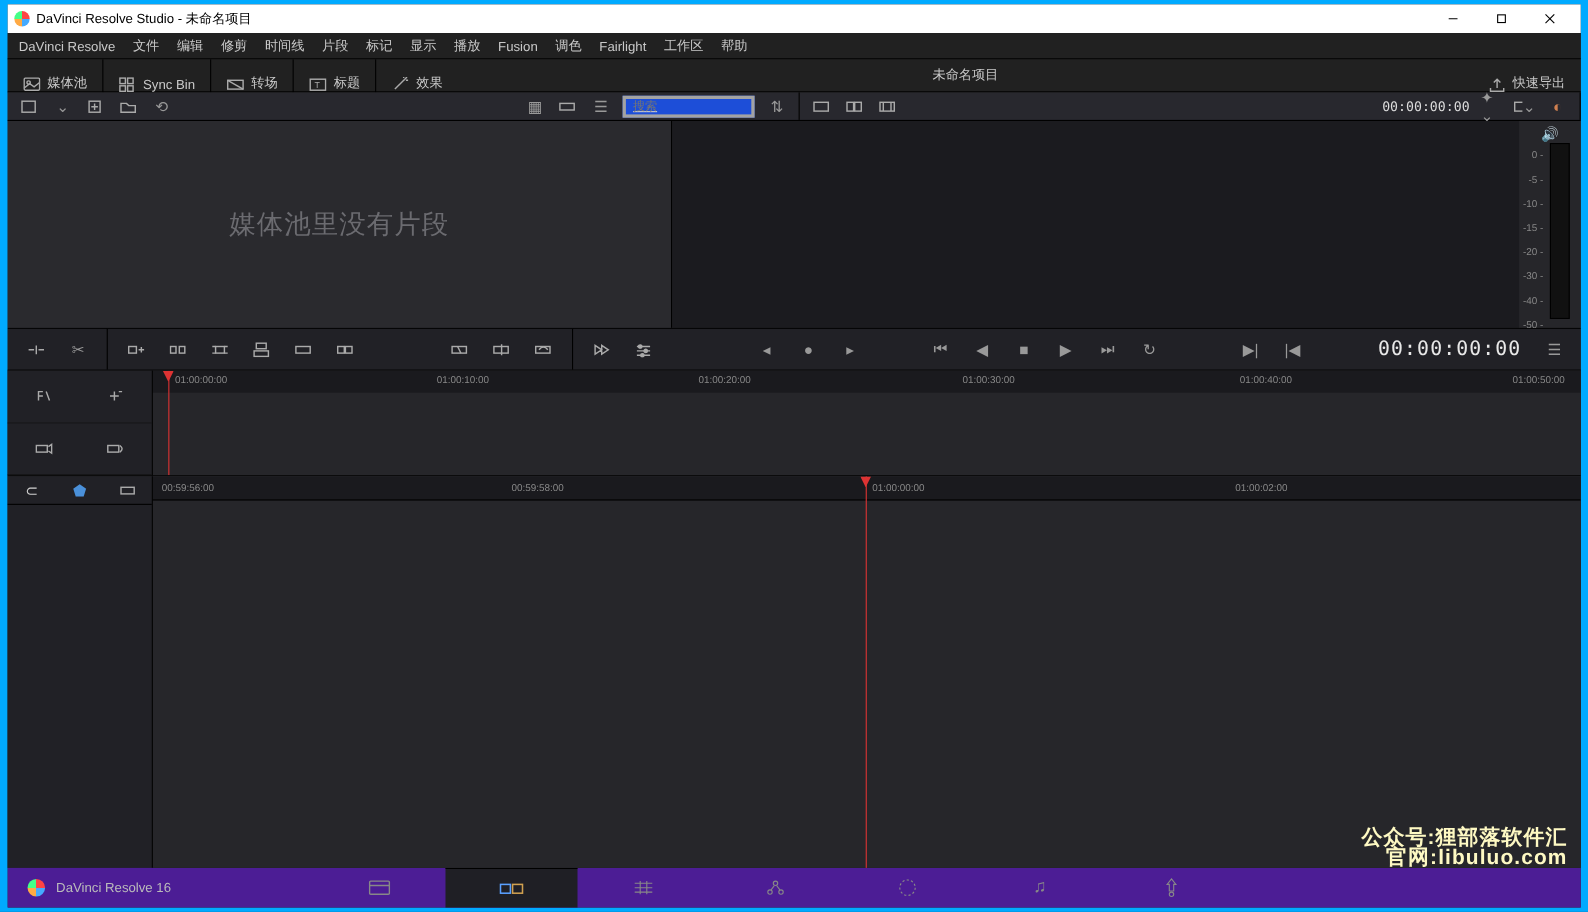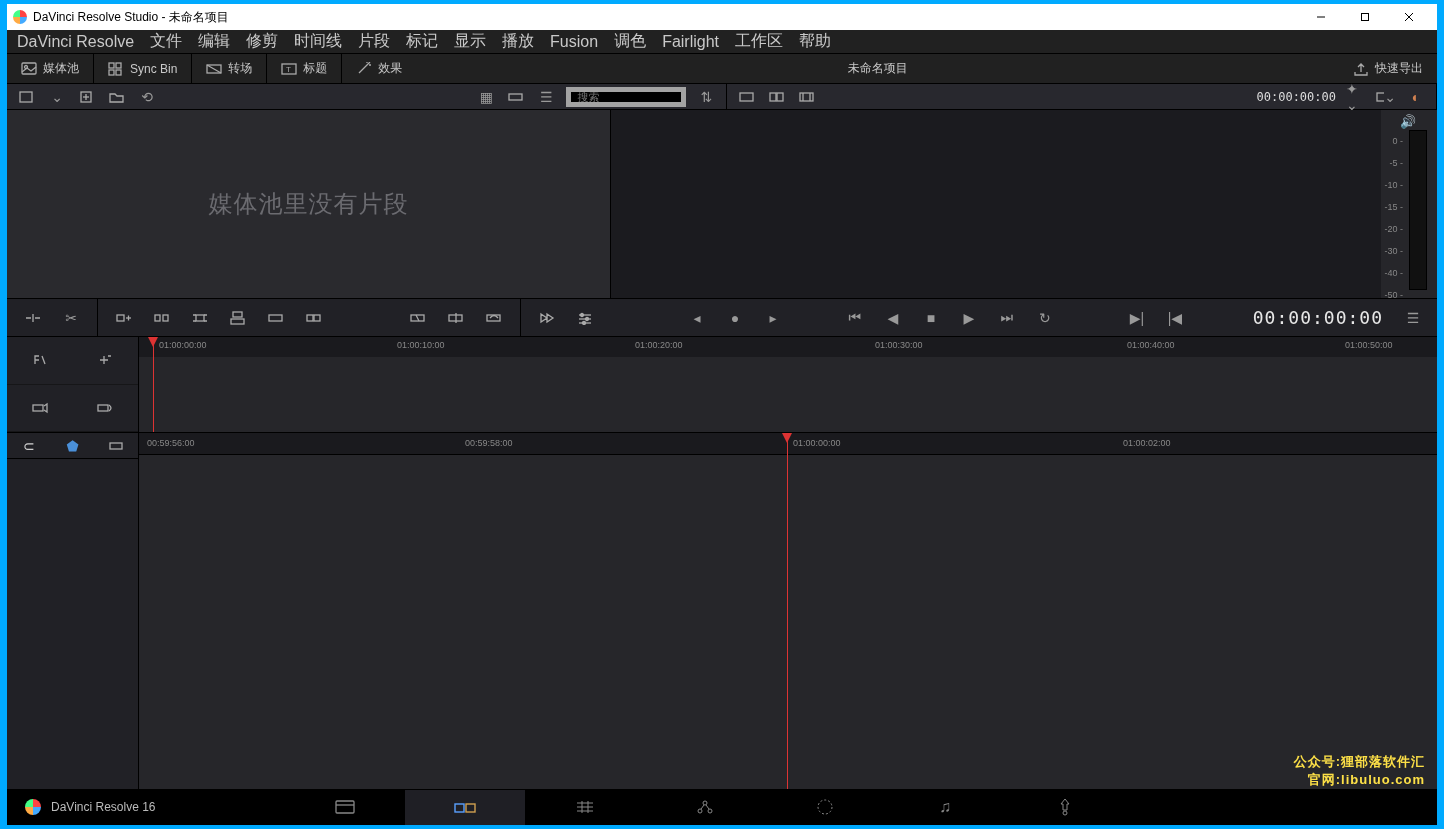--- a/index.html
+++ b/index.html
@@ -4,30 +4,30 @@
 <style>
 * { margin:0; padding:0; box-sizing:border-box; font-family:"Microsoft YaHei","Segoe UI",Arial,sans-serif; user-select:none; }
 body { width:1444px; height:829px; background:#00aaff; overflow:hidden; position:relative; }
 .frame { position:absolute; left:7px; top:4px; width:1430px; height:821px; background:#1f1f1f; display:flex; flex-direction:column; }
 
 .titlebar { height:26px; background:#fff; display:flex; align-items:center; padding:0 6px; color:#000; font-size:12px; }
 .titlebar .appicon { width:14px; height:14px; border-radius:50%; background:conic-gradient(#f44 0 90deg,#4af 90deg 180deg,#fa4 180deg 270deg,#4f8 270deg 360deg); margin-right:6px; }
 .titlebar .spacer { flex:1; }
 .winbtn { width:44px; height:26px; display:flex; align-items:center; justify-content:center; color:#000; font-size:10px; }
 
-.menubar { height:24px; background:#212121; display:flex; align-items:center; padding:0 10px; gap:16px; color:#c9c9c9; font-size:16px; border-bottom:1px solid #000; }
+.menubar { height:24px; background:#212121; display:flex; align-items:center; padding:0 10px; gap:16px; color:#c9c9c9; font-size:12px; border-bottom:1px solid #000; }
 
 .uitoolbar { height:30px; background:#212121; display:flex; align-items:center; border-bottom:1px solid #000; color:#c9c9c9; font-size:12px; }
-.uibtn { display:flex; align-items:center; gap:6px; padding:0 14px; height:30px; border-right:1px solid #000; }
+.uibtn { display:flex; align-items:flex-end; gap:6px; padding:0 14px; height:30px; border-right:1px solid #000; }
 .uitoolbar .proj { flex:1; text-align:center; }
 
 .toolstrip { height:26px; background:#28282e; display:flex; align-items:center; border-bottom:1px solid #000; color:#999; font-size:11px; }
 .toolstrip .grp { display:flex; align-items:center; gap:10px; padding:0 10px; height:100%; }
 .toolstrip .sep { width:1px; height:100%; background:#000; }
-.toolstrip input.search { background:#000000; border:5px solid #a3a3a3; color:#ccc; height:20px; width:120px; padding:0 6px; font-size:11px;text-decoration:underline; }
+.toolstrip input.search { background:#1d4ed8; border:3px solid #a3a3a3; color:#ccc; height:20px; width:120px; padding:0 6px; font-size:11px;text-decoration:underline; }
 
 .medrow { height:189px; display:flex; border-bottom:1px solid #000; }
 .mediapool { width:604px; background:#2a2a2e; display:flex; flex-direction:column; border-right:1px solid #000; }
 .mediapool .hdr { height:20px; background:#212126; color:#ccc; font-size:11px; padding:3px 10px; }
 .mediapool .body { flex:1; display:flex; align-items:center; justify-content:center; color:#6b6b70; font-size:24px; font-weight:300; letter-spacing:1px; }
 .viewer { flex:1; background:#1b1b1f; position:relative; }
 .audiometer { width:56px; background:#26262a; position:relative; }
 .audiometer .spk { position:absolute; top:4px; right:20px; color:#ccc; font-size:13px; }
 .audiometer .scale { position:absolute; right:34px; top:20px; font-size:9px; color:#888; text-align:right; line-height:22px; }
 .audiometer .bar { position:absolute; right:10px; top:20px; width:18px; height:160px; background:#111; border:1px solid #000; }
@@ -45,27 +45,27 @@
 .ruler { height:20px; background:#1a1a1e; position:relative; font-size:9px; color:#888; }
 .ruler .tick { position:absolute; top:3px; }
 .playhead { position:absolute; top:0; width:1px; background:#d33; height:100%; }
 .playhead .head { position:absolute; top:0; left:-5px; width:10px; height:10px; background:#d33; clip-path:polygon(0 0,100% 0,50% 100%); }
 
 .tllower { flex:1; display:flex; background:#1f1f23; }
 .tllower .tlside { width:132px; }
 .tllower .ruler2 { height:22px; background:#1a1a1e; position:relative; font-size:9px; color:#888; border-bottom:1px solid #000;text-decoration:underline; }
 .tllower .tracks { flex:1; background:#212125; }
 
-.pagenav { height:36px; background:#000000; display:flex; align-items:center; color:#bbb; font-size:12px; }
+.pagenav { height:36px; background:#4c1d95; display:flex; align-items:center; color:#bbb; font-size:12px; }
 .pagenav .home { display:flex; align-items:center; gap:10px; padding:0 18px; }
 .pagenav .logo { width:16px; height:16px; border-radius:50%; background:conic-gradient(#f44 0 90deg,#4af 90deg 180deg,#fa4 180deg 270deg,#4f8 270deg 360deg); }
 .pagenav .tabs { flex:1; display:flex; justify-content:center; gap:0; }
 .pagenav .ptab { width:120px; height:36px; display:flex; align-items:center; justify-content:center; color:#888; font-size:16px; }
 .pagenav .ptab.active { background:#1f1f25; color:#5aa0ff; border-top:1px solid #000; }
-.watermark { position:absolute; right:12px; bottom:36px; color:#fde047; font-size:13px; text-align:right; line-height:18px; pointer-events:none; font-weight:bold; letter-spacing:1px; }
+.watermark { position:absolute; right:12px; bottom:36px; color:#fef9c3; font-size:19px; text-align:right; line-height:18px; pointer-events:none; font-weight:bold; letter-spacing:1px; }
 .ico-svg { width:16px; height:14px; fill:none; stroke:#aaa; stroke-width:1.3; }
 .tcsml { font-family:monospace; color:#ddd; font-size:12px; }
 #viewer-options-row { height:26px; }
 </style>
 </head>
 <body>
 
 <div class="frame">
 
   <div class="titlebar">
@@ -381,21 +381,21 @@
           </span>
       </div>
     </div>
     <div class="tlcanvas">
       <div class="ruler">
         <span class="tick" style="left:20px">01:00:00:00</span>
         <span class="tick" style="left:258px">01:00:10:00</span>
         <span class="tick" style="left:496px">01:00:20:00</span>
         <span class="tick" style="left:736px">01:00:30:00</span>
         <span class="tick" style="left:988px">01:00:40:00</span>
-        <span class="tick" style="left:1206px">01:00:50:00</span>
+        <span class="tick" style="left:1236px">01:00:50:00</span>
       </div>
       <div class="playhead" style="left:14px">
           <div class="head"></div>
         </div>
     </div>
   </div>
 
   <div class="tllower">
     <div class="tlside">
       <div class="row" style="flex:0 0 26px;border-bottom:1px solid #000">

